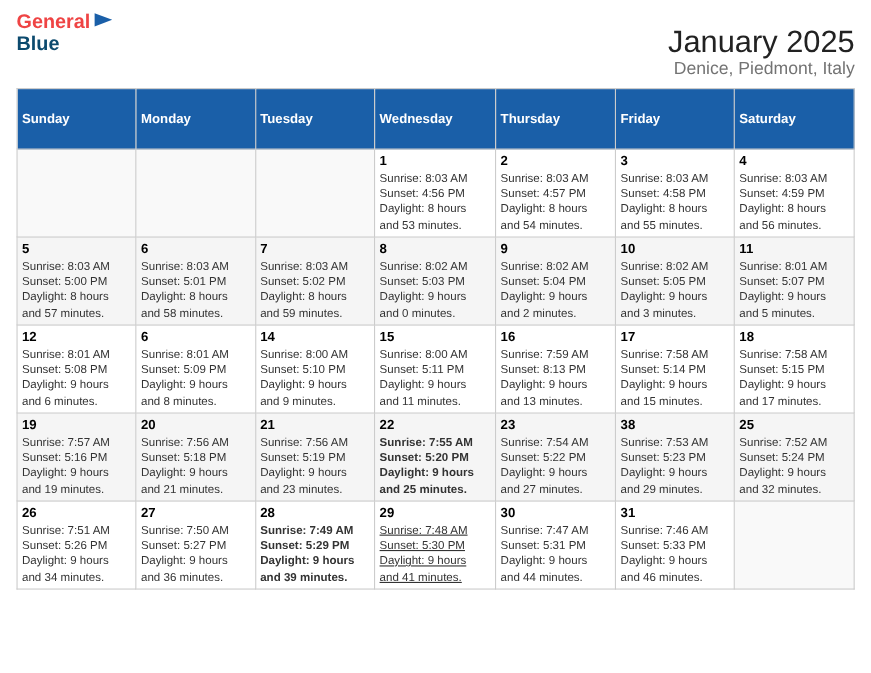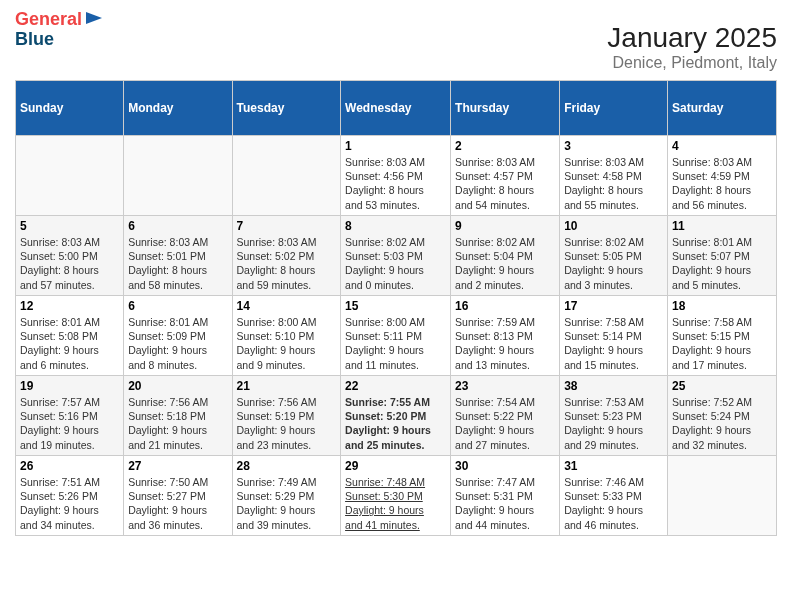--- a/index.html
+++ b/index.html
@@ -321,21 +321,21 @@
           </td>
           <td>
             <div class="day-number">27</div>
             <div class="day-info" style="white-space: pre-line;">Sunrise: 7:50 AM
 Sunset: 5:27 PM
 Daylight: 9 hours
 and 36 minutes.</div>
           </td>
           <td>
             <div class="day-number">28</div>
-            <div class="day-info" style="white-space: pre-line;">Sunrise: 7:49 AM
+            <div class="day-info" style="white-space: pre-line; font-weight: bold;">Sunrise: 7:49 AM
 Sunset: 5:29 PM
 Daylight: 9 hours
 and 39 minutes.</div>
           </td>
           <td>
             <div class="day-number">29</div>
             <div class="day-info" style="white-space: pre-line; text-decoration: underline;">Sunrise: 7:48 AM
 Sunset: 5:30 PM
 Daylight: 9 hours
 and 41 minutes.</div>

